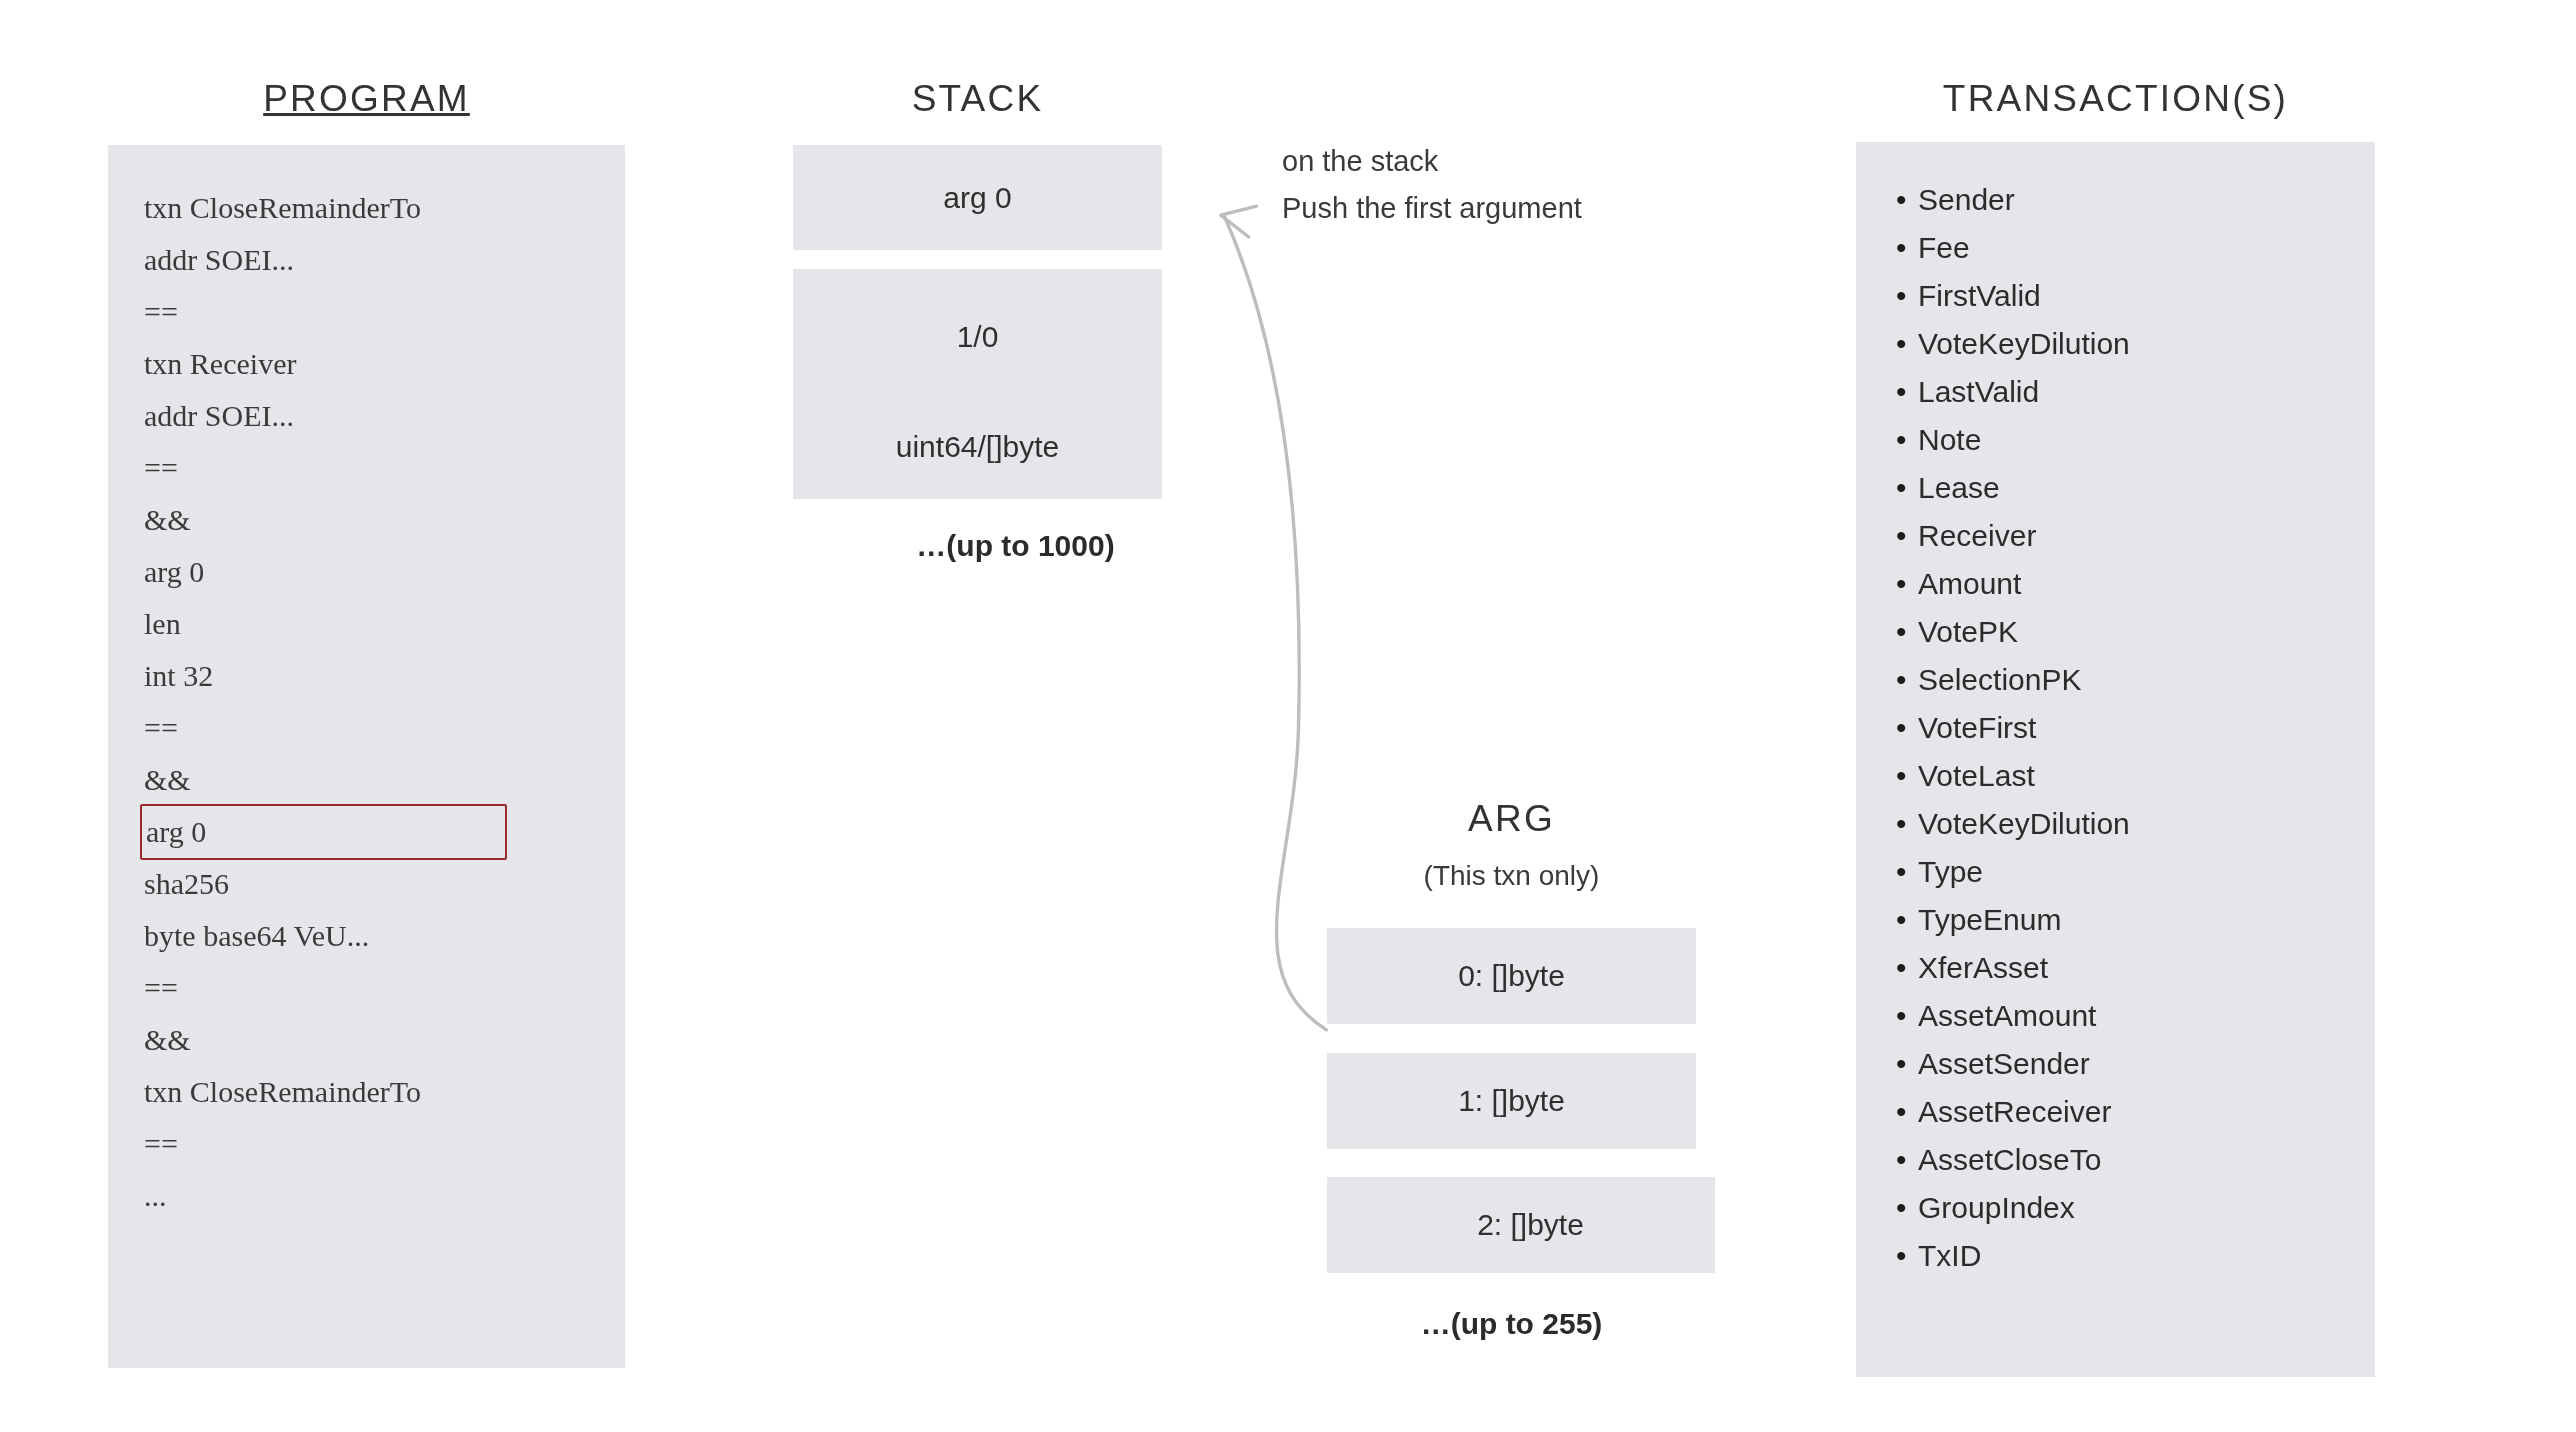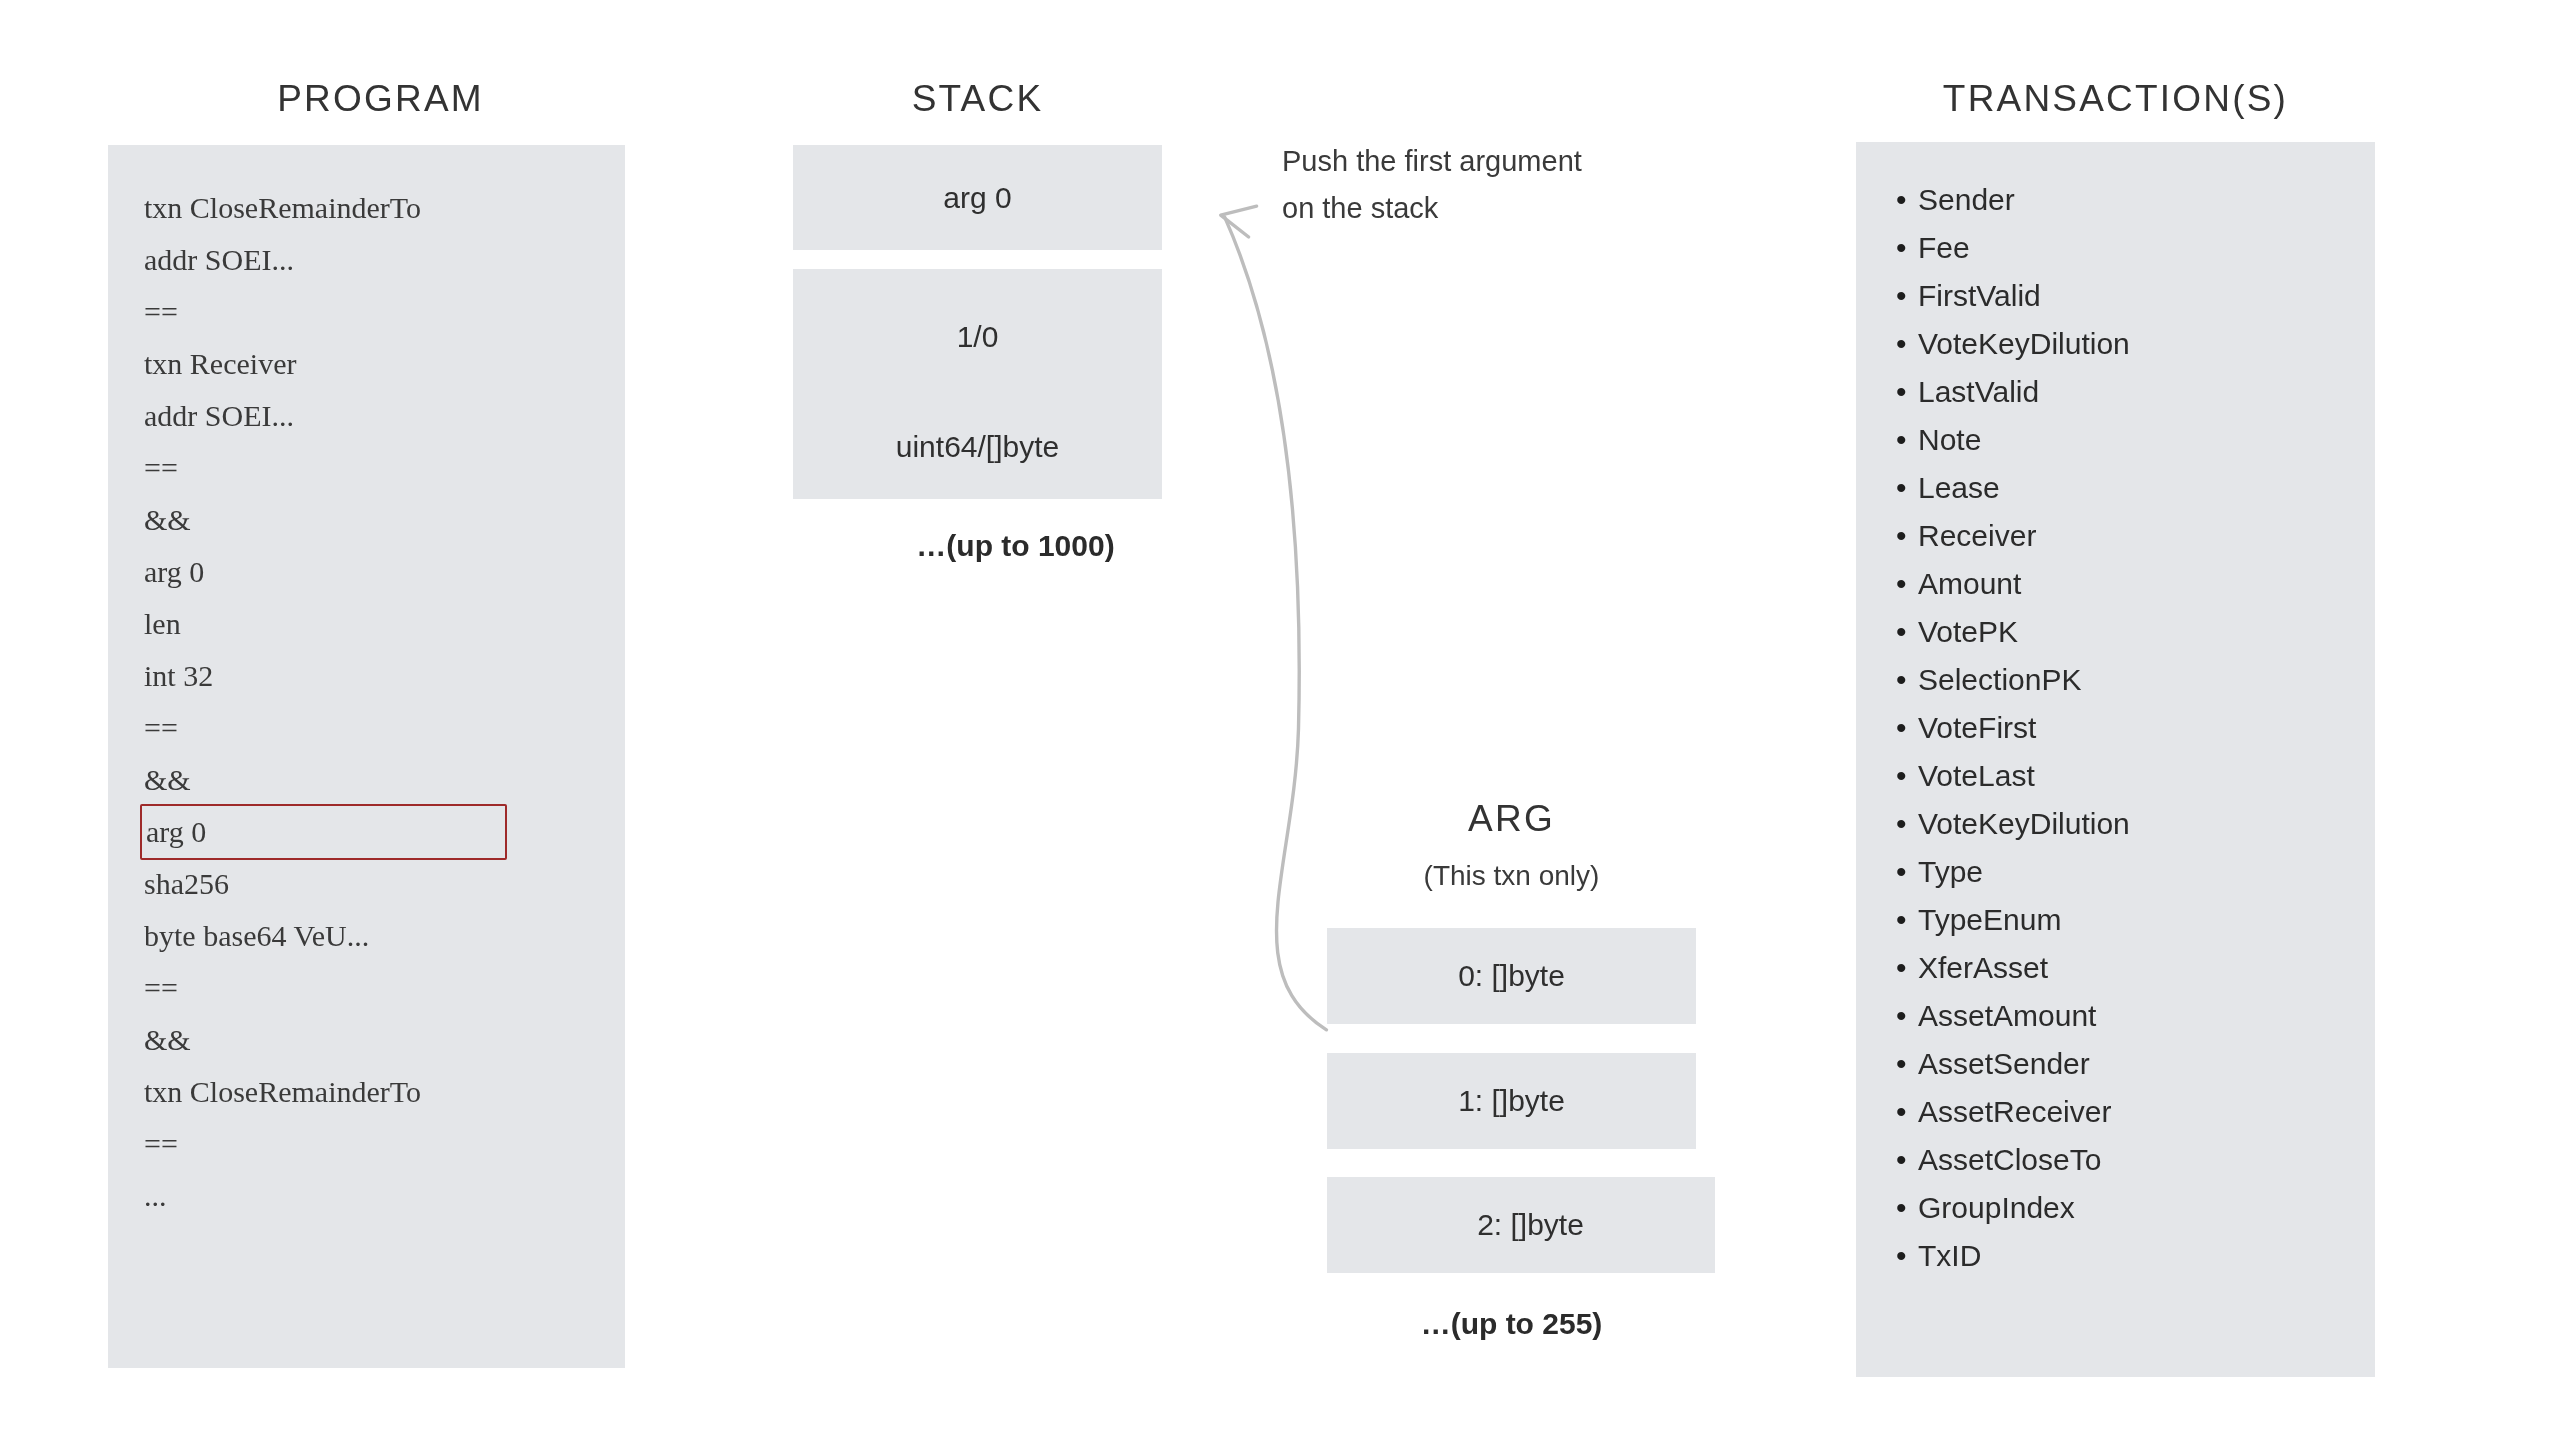--- a/index.html
+++ b/index.html
@@ -21,21 +21,21 @@
     position: absolute;
     font-size: 37px;
     font-weight: 400;
     letter-spacing: 2.2px;
     color: #333333;
     white-space: nowrap;
     text-align: center;
   }
 
   
-  #program-title { left: 122px; top: 78px; width: 517px; }
+  #program-title { left: 108px; top: 78px; width: 517px; text-decoration: underline; }
 
   #program-panel {
     position: absolute;
     left: 108px;
     top: 145px;
     width: 517px;
     height: 1223px;
     background: #e4e6e9;
   }
   #program-lines {
@@ -193,22 +193,22 @@
   </div>
 
 <div class="col-title" id="stack-title">STACK</div>
 
 <div class="slot" id="stack-slot-0">arg 0</div>
 <div class="slot" id="stack-slot-1">1/0</div>
 <div class="slot" id="stack-slot-2">uint64/[]byte</div>
 <div class="slot-caption" id="stack-caption">…(up to 1000)</div>
 
 <div id="push-note">
+  <div>on the stack</div>
   <div>Push the first argument</div>
-  <div>on the stack</div>
 </div>
 
 <svg id="flow-arrow" viewBox="0 0 360 870">
   <path d="M 210 862
            C 120 805, 178 700, 182 560
            C 186 400, 176 200, 108 47" fill="none" stroke="#bdbdbd" stroke-width="3.4" stroke-linecap="round"></path>
   <path d="M 140 36 L 104 45 L 132 67" fill="none" stroke="#bdbdbd" stroke-width="3.4" stroke-linecap="round" stroke-linejoin="round"></path>
 </svg>
 
 <div class="col-title" id="arg-title">ARG</div>

